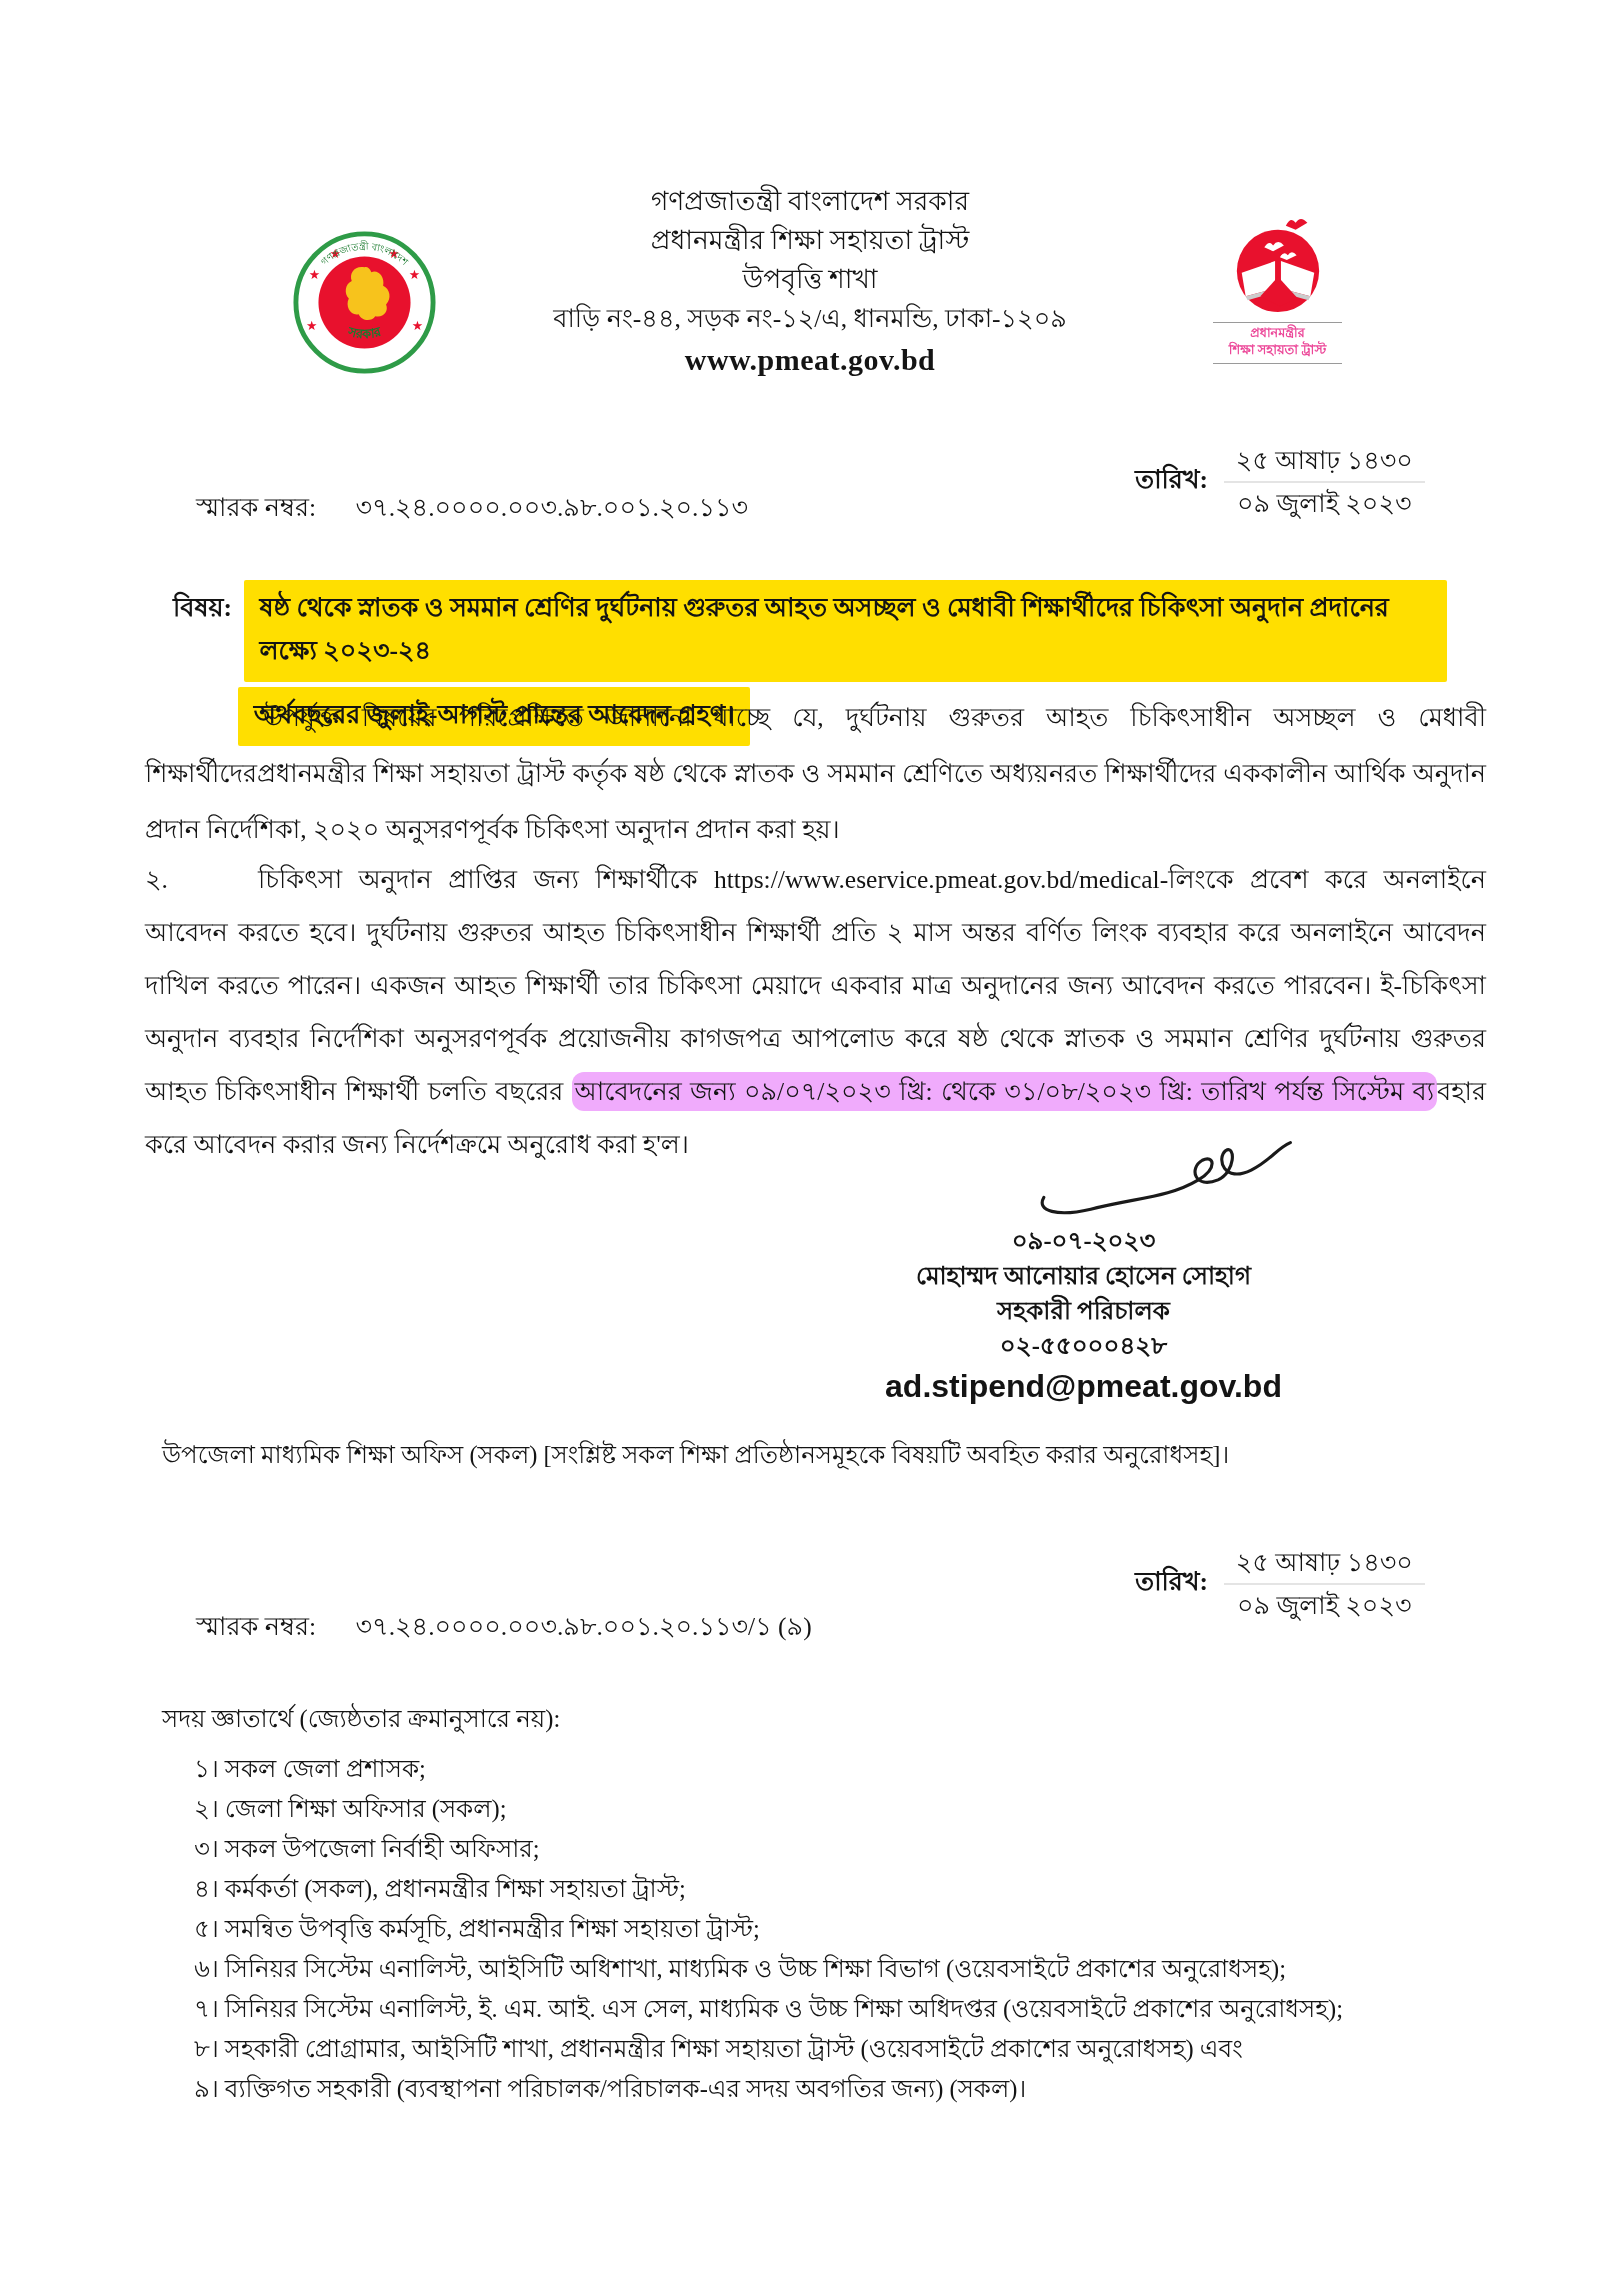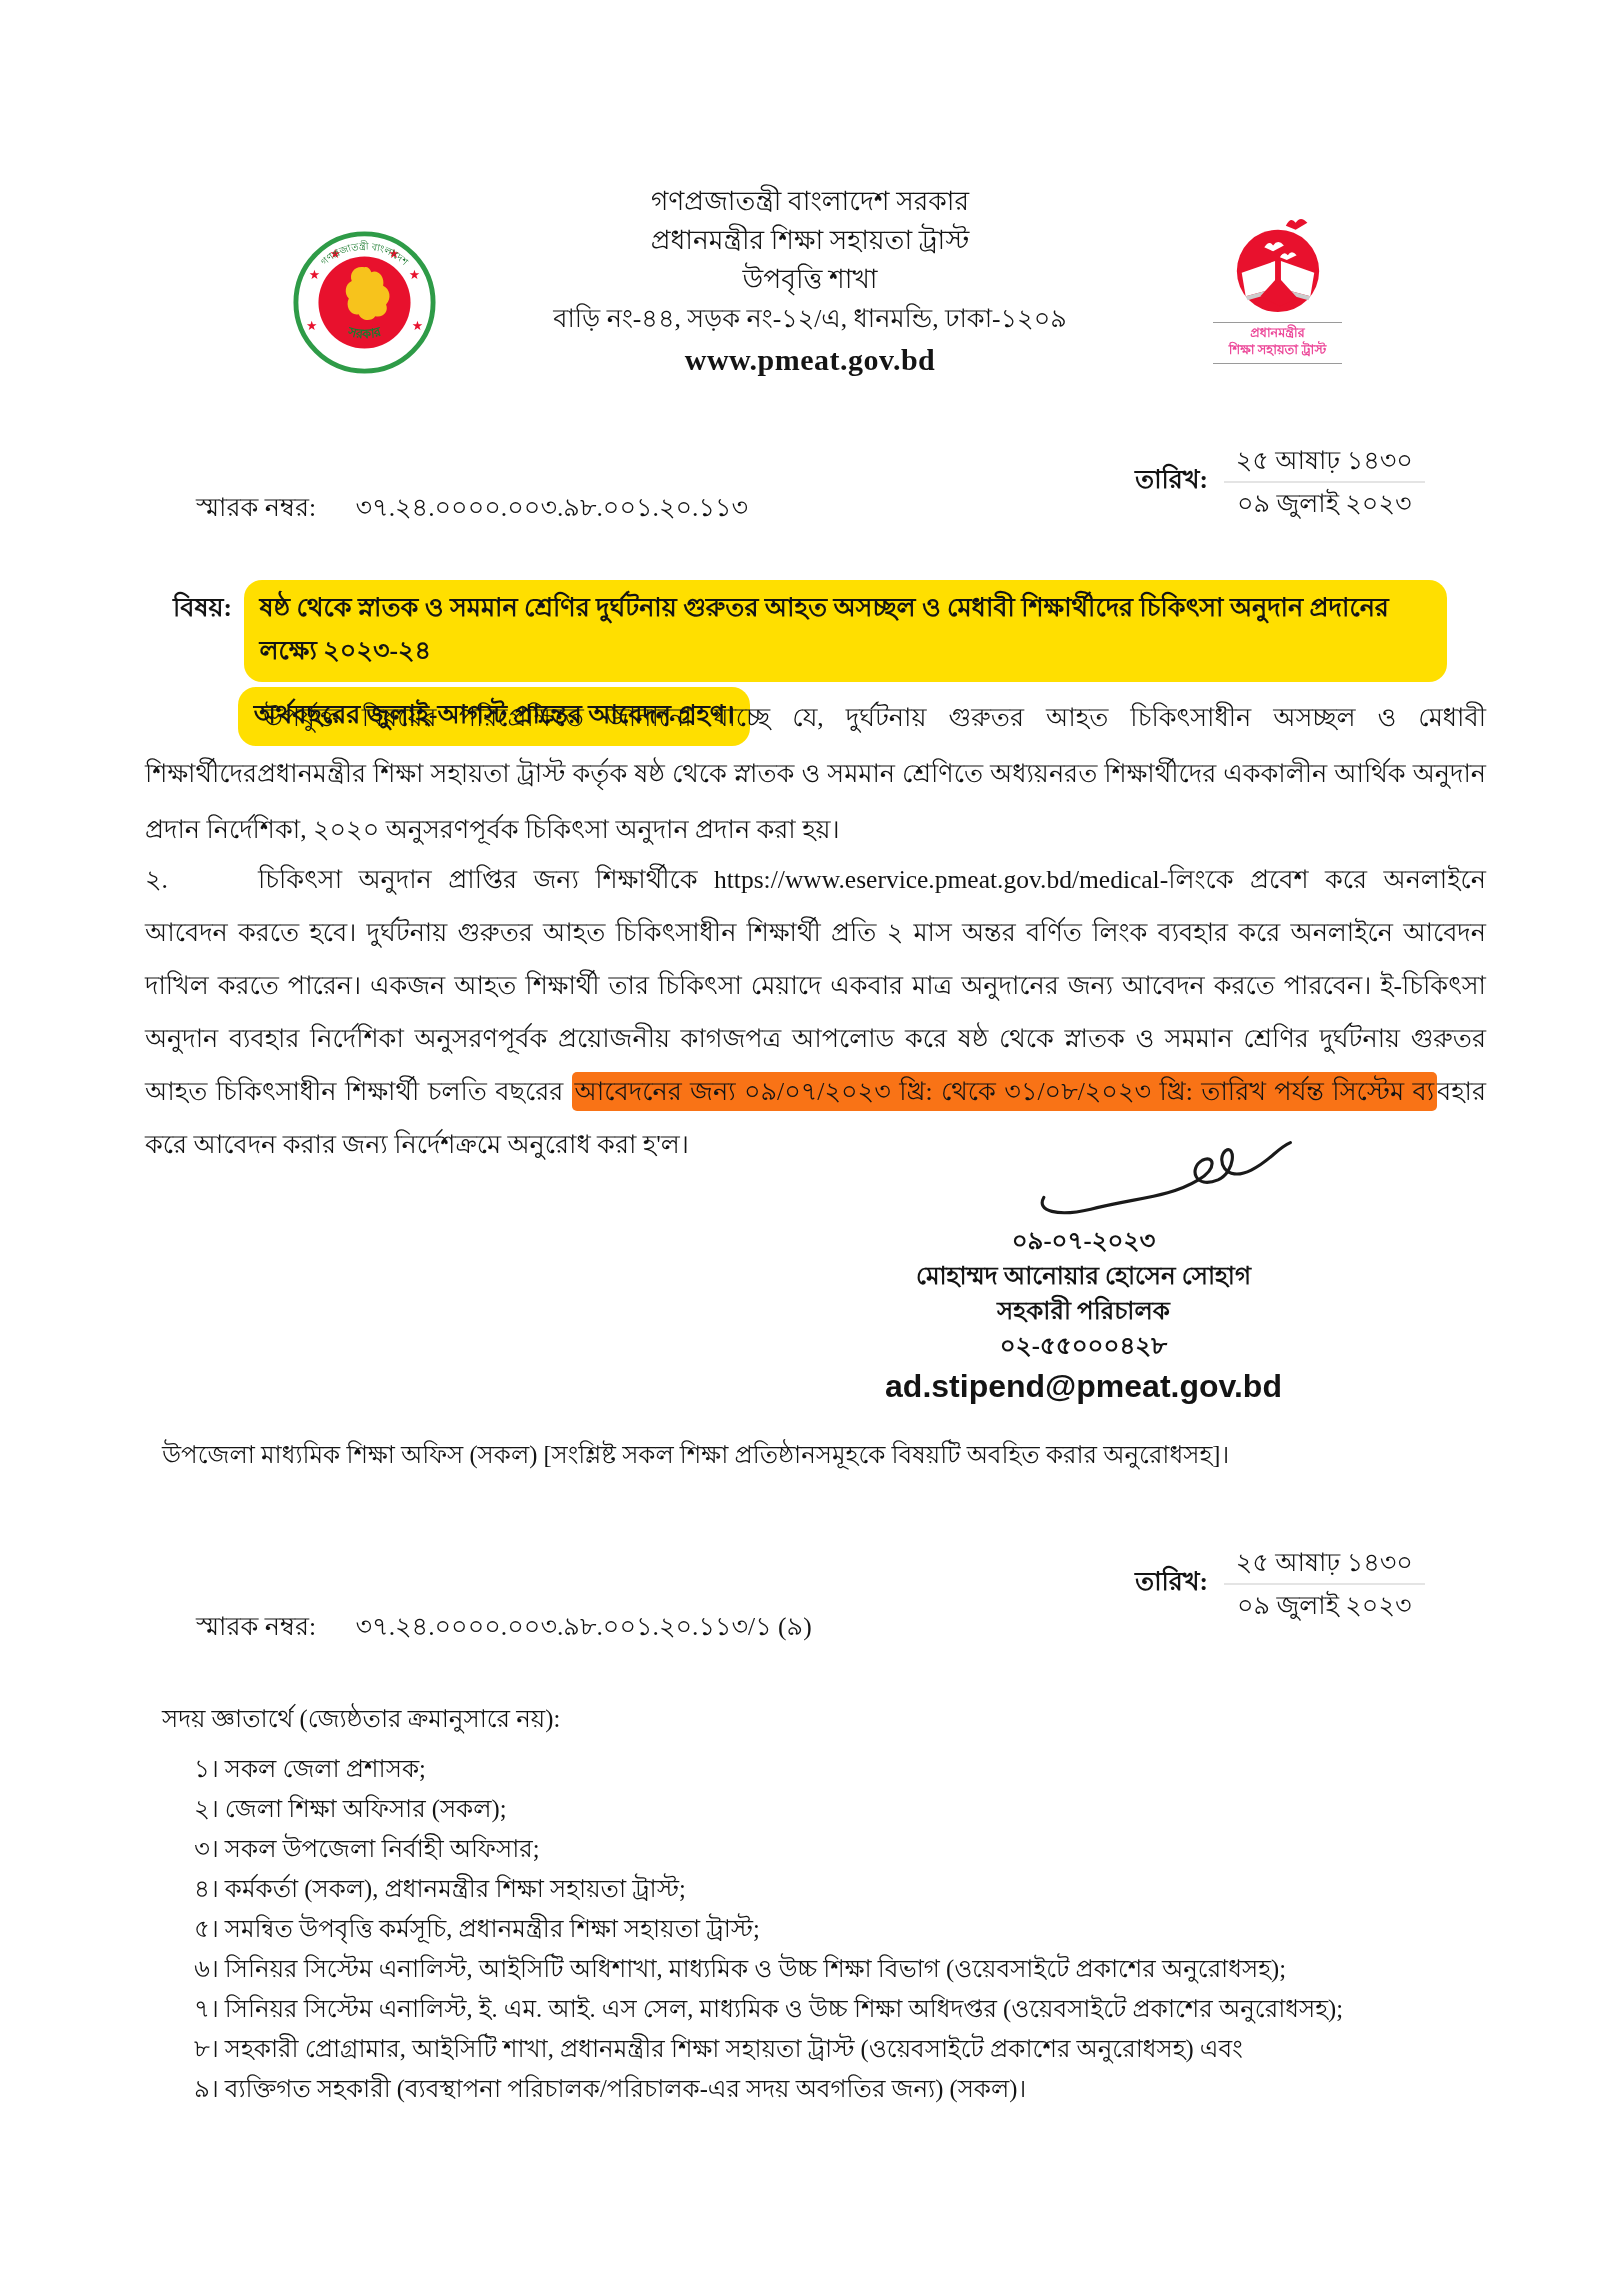--- a/index.html
+++ b/index.html
@@ -34,29 +34,29 @@
   .date1{top:443px;}
   .date2{top:1545px;}
   .date-label{font-weight:bold;}
   .date-col{text-align:center;min-width:201px;}
   .date-col .divider{border-top:2px solid #e4e4e4;margin:2.9px 0;}
   .date-col div{line-height:35px;}
   
   .subject{position:absolute;left:173px;top:580px;width:1274px;font-size:25.5px;font-weight:bold;}
   .subject-row1{display:flex;align-items:flex-start;}
   .subject-label{flex:none;margin-right:11.8px;padding-top:7.8px;}
-  .hl{background:#ffdf00;border-radius:18px;padding:7.8px 15.7px;display:inline-block;}
+  .hl{background:#ffdf00;border-radius:2px;padding:7.8px 15.7px;display:inline-block;}
   .subject-row2{margin-left:65px;margin-top:5.9px;}
   
   .para{position:absolute;left:145px;width:1341px;font-size:25.5px;text-align:justify;}
   .para1{top:690px;line-height:56px;text-indent:118px;}
   .para2{top:853px;line-height:53px;}
   .para-gap{display:inline-block;width:90px;}
   .hl-inline{
-    background:#f97316;color:inherit;padding:4.9px 2.9px;border-radius:5px;
+    background:#f0abfc;color:inherit;padding:4.9px 2.9px;border-radius:12px;
     -webkit-box-decoration-break:clone;box-decoration-break:clone;
   }
   
   .signature{position:absolute;left:853px;top:1123px;width:461px;text-align:center;font-size:24.5px;font-weight:bold;}
   .sig-svg{display:block;margin:0 0 2px auto;margin-right:5.9px;}
   .sig-line{line-height:35px;}
   .sig-email{font-family:"Liberation Sans","DejaVu Sans",sans-serif;font-size:32px;line-height:43px;margin-top:2px;}
   
   .addressee{position:absolute;left:162px;top:1437px;width:1313px;font-size:24.5px;line-height:35px;}
   .distribution{position:absolute;left:162px;top:1702px;width:1333px;font-size:24.5px;}

